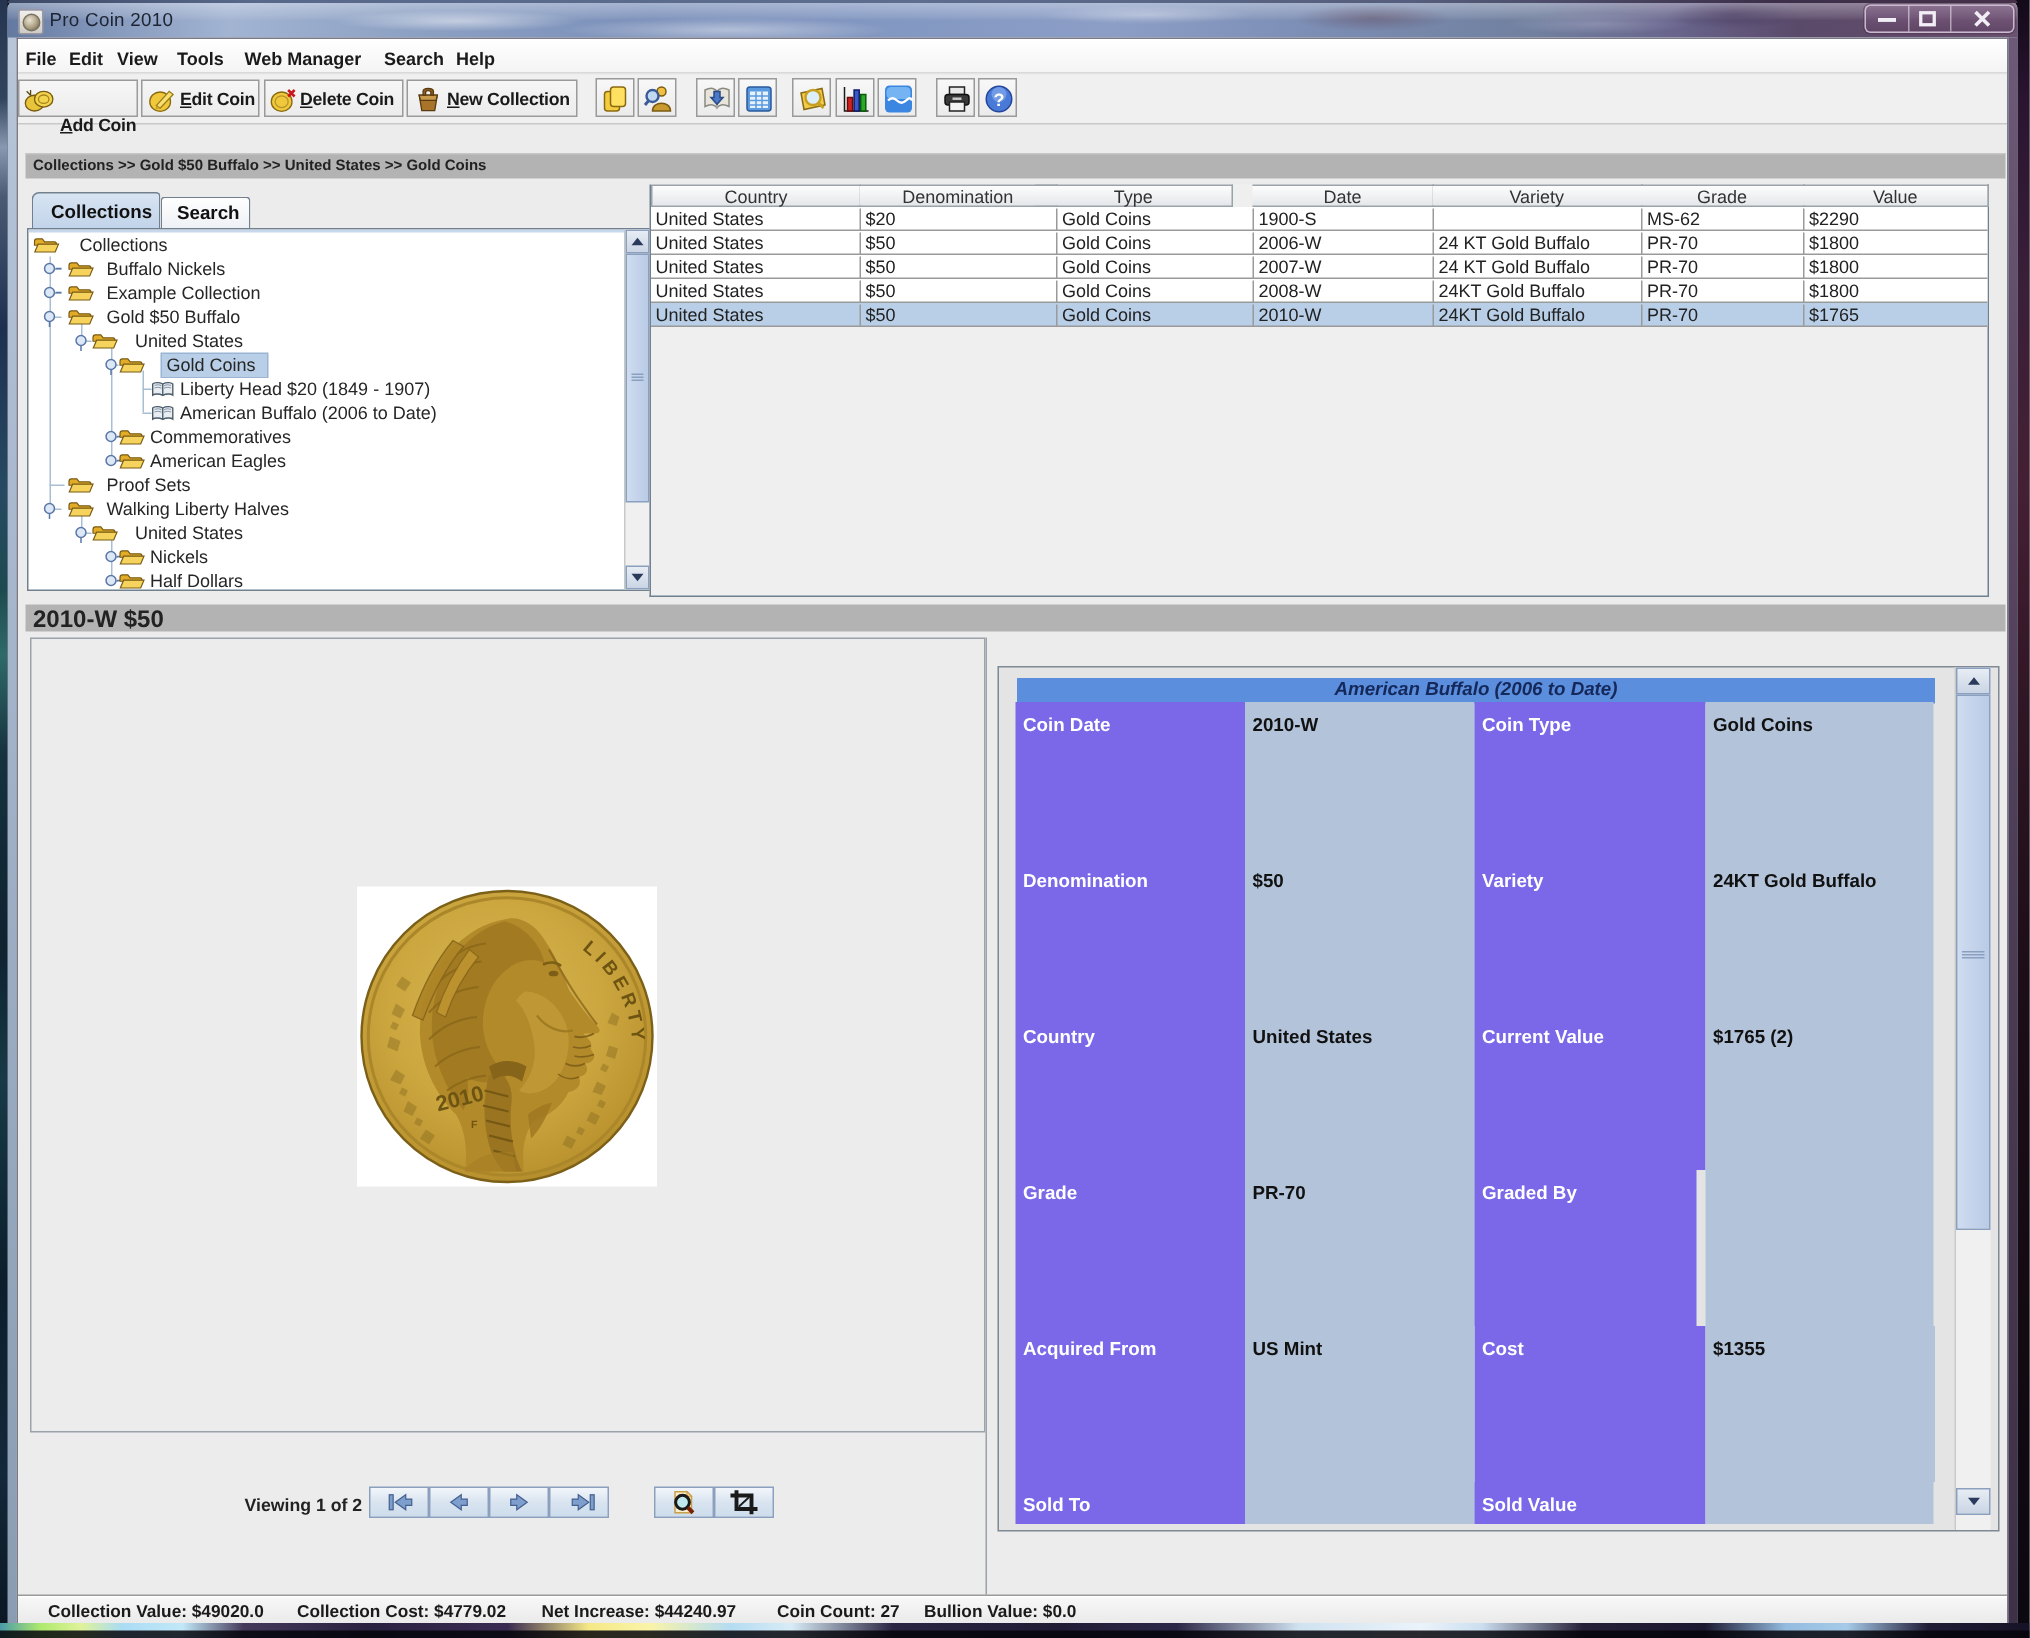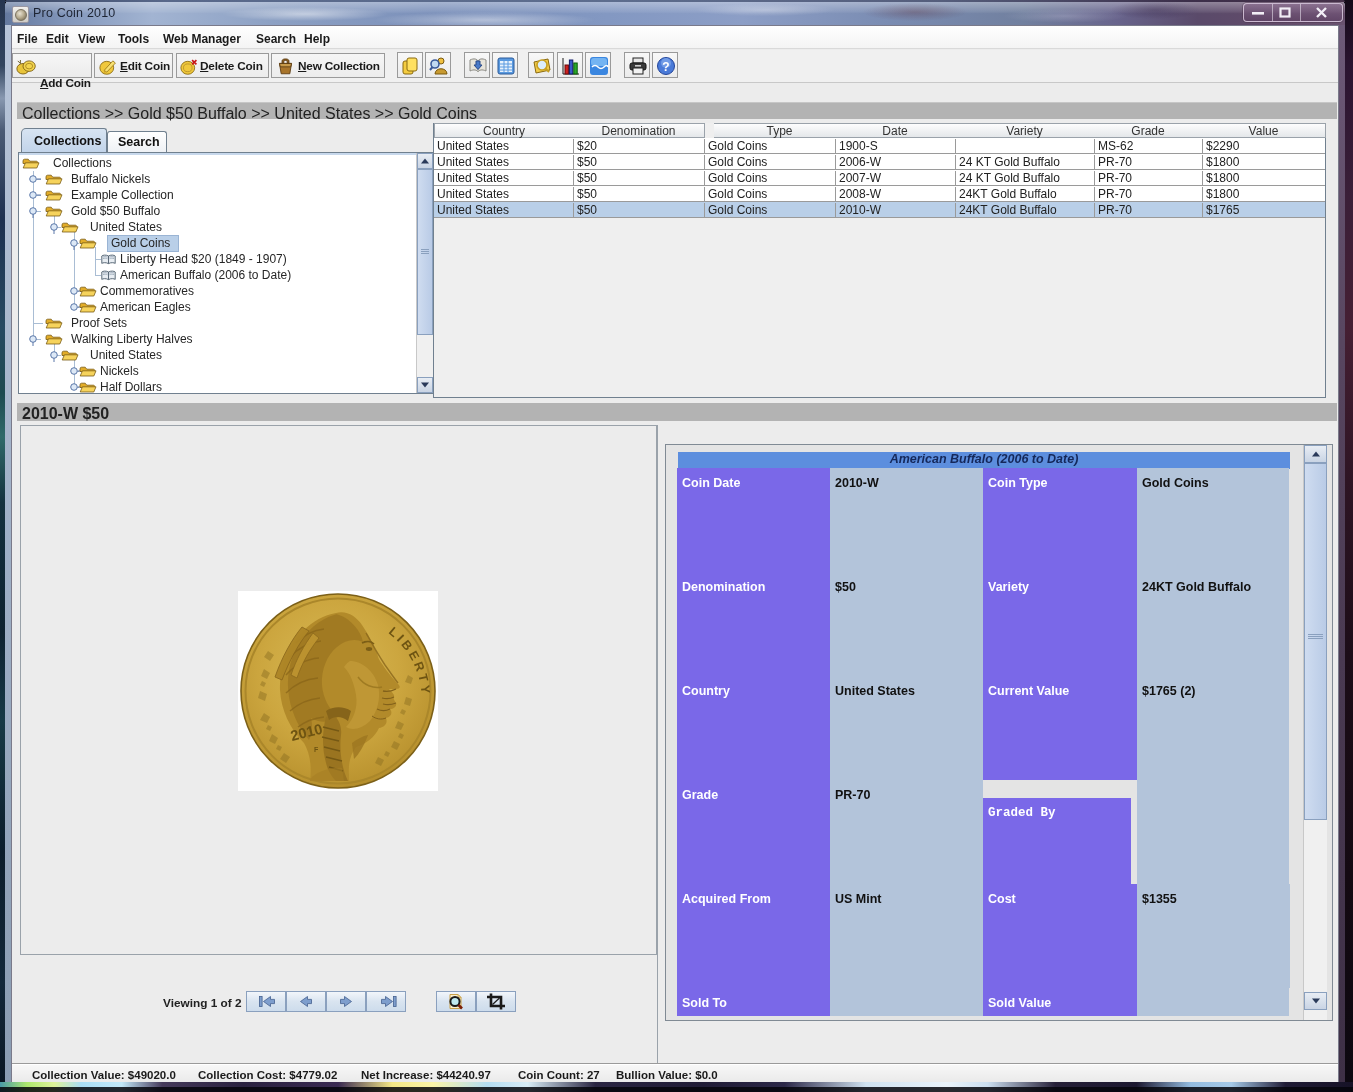--- a/index.html
+++ b/index.html
@@ -51,21 +51,21 @@
 #menubar { left:0; top:0; width:1326px; height:23px; background:linear-gradient(#ffffff,#f4f4f4); border-bottom:1px solid #d9d9d9;}
 #menubar span { position:absolute; top:6px; font-weight:bold; font-size:12px; color:#1a1a1a;}
 #toolbar { left:0; top:24px; width:1326px; height:33px; background:#f0f0f0; border-bottom:1px solid #c8c8c8;}
 .tbtn { position:absolute; top:3px; height:25px; border:1px solid #9a9a9a; background:linear-gradient(#f6f6f6,#ececec); }
 .tbtn .lbl { position:absolute; top:5px; font-weight:bold; font-size:11.8px; letter-spacing:-0.2px; color:#1a1a1a; white-space:nowrap;}
 .tbtn .lbl u { text-decoration:underline; }
 .ibtn { position:absolute; top:2px; width:26px; height:26px; border:1px solid #9a9a9a; background:linear-gradient(#f8f8f8,#ebebeb);}
 .ibtn svg { position:absolute; left:3px; top:3px; }
 
 #crumbbar { left:5px; top:76px; width:1320px; height:17px; background:#b3b3b3; border-top:1px solid #c6c6c6;}
-#crumbbar span { position:absolute; left:5px; top:2px; font-weight:normal; font-size:16px; color:#222222;}
+#crumbbar span { position:absolute; left:5px; top:2px; font-weight:bold; font-size:10px; color:#222222;}
 
 
 .tab { position:absolute; font-weight:bold; font-size:12.5px; color:#111; border:1px solid #70808f; }
 #tab1 { left:9px; top:102px; width:86px; height:24px; background:linear-gradient(#d7e4f2,#c2d4ea); border-bottom:none; border-radius:5px 3px 0 0;}
 #tab1 i { position:absolute; left:12px; top:5px; font-style:normal;}
 #tab2 { left:95px; top:105px; width:60px; height:21px; background:linear-gradient(#ffffff,#eef1f5); border-bottom:none; border-radius:3px 3px 0 0;}
 #tab2 i { position:absolute; left:10px; top:3px; font-style:normal;}
 
 
 #treepanel { left:6px; top:126px; width:416px; height:242px; background:#ffffff; border:1px solid #70808f; overflow:hidden;}
@@ -358,21 +358,21 @@
             <div class="sbridge" style="top:79px;"></div>
           </div>
         <div class="sbbtn" style="top:224px;height:16px;">
             <div class="ar" style="border-left:4px solid transparent;border-right:4px solid transparent;border-top:5px solid #2a3a5a;"></div>
           </div>
       </div>
     </div>
     <div id="dtable" class="abs">
       <div class="th" style="left:0;width:140px;">Country</div>
       <div class="th" style="left:139px;width:132px;">Denomination</div>
-      <div class="th" style="left:280px;width:132px;">Type</div>
+      <div class="th" style="left:256px;width:132px;">Type</div>
       <div class="th" style="left:401px;width:121px;">Date</div>
       <div class="th" style="left:521px;width:140px;">Variety</div>
       <div class="th" style="left:660px;width:109px;">Grade</div>
       <div class="th" style="left:768px;width:124px;">Value</div>
       <div class="tr" style="top:15px;">
         <div class="td" style="left:0;width:139px;">United States</div>
         <div class="td" style="left:139px;width:131px;">$20</div>
         <div class="td" style="left:270px;width:131px;">Gold Coins</div>
         <div class="td" style="left:401px;width:120px;">1900-S</div>
         <div class="td" style="left:521px;width:139px;"></div>
@@ -568,21 +568,21 @@
           </div>
         <div class="dcell dval" style="left:471px;top:231px;width:152px;height:104px;">
             <span>$1765 (2)</span>
           </div>
         <div class="dcell dlab" style="left:11px;top:335px;height:104px;">
             <span>Grade</span>
           </div>
         <div class="dcell dval" style="left:164px;top:335px;height:104px;">
             <span>PR-70</span>
           </div>
-        <div class="dcell dlab" style="left:317px;top:353px;width:148px;height:104px;font-family:Liberation Mono, monospace;">
+        <div class="dcell dlab" style="left:317px;top:335px;width:148px;height:104px;">
             <span>Graded By</span>
           </div>
         <div class="dcell dval" style="left:471px;top:335px;width:152px;height:104px;">
             <span></span>
           </div>
         <div class="dcell dlab" style="left:11px;top:439px;height:104px;">
             <span>Acquired From</span>
           </div>
         <div class="dcell dlab" style="left:317px;top:439px;width:154px;height:104px;">
             <span>Cost</span>

